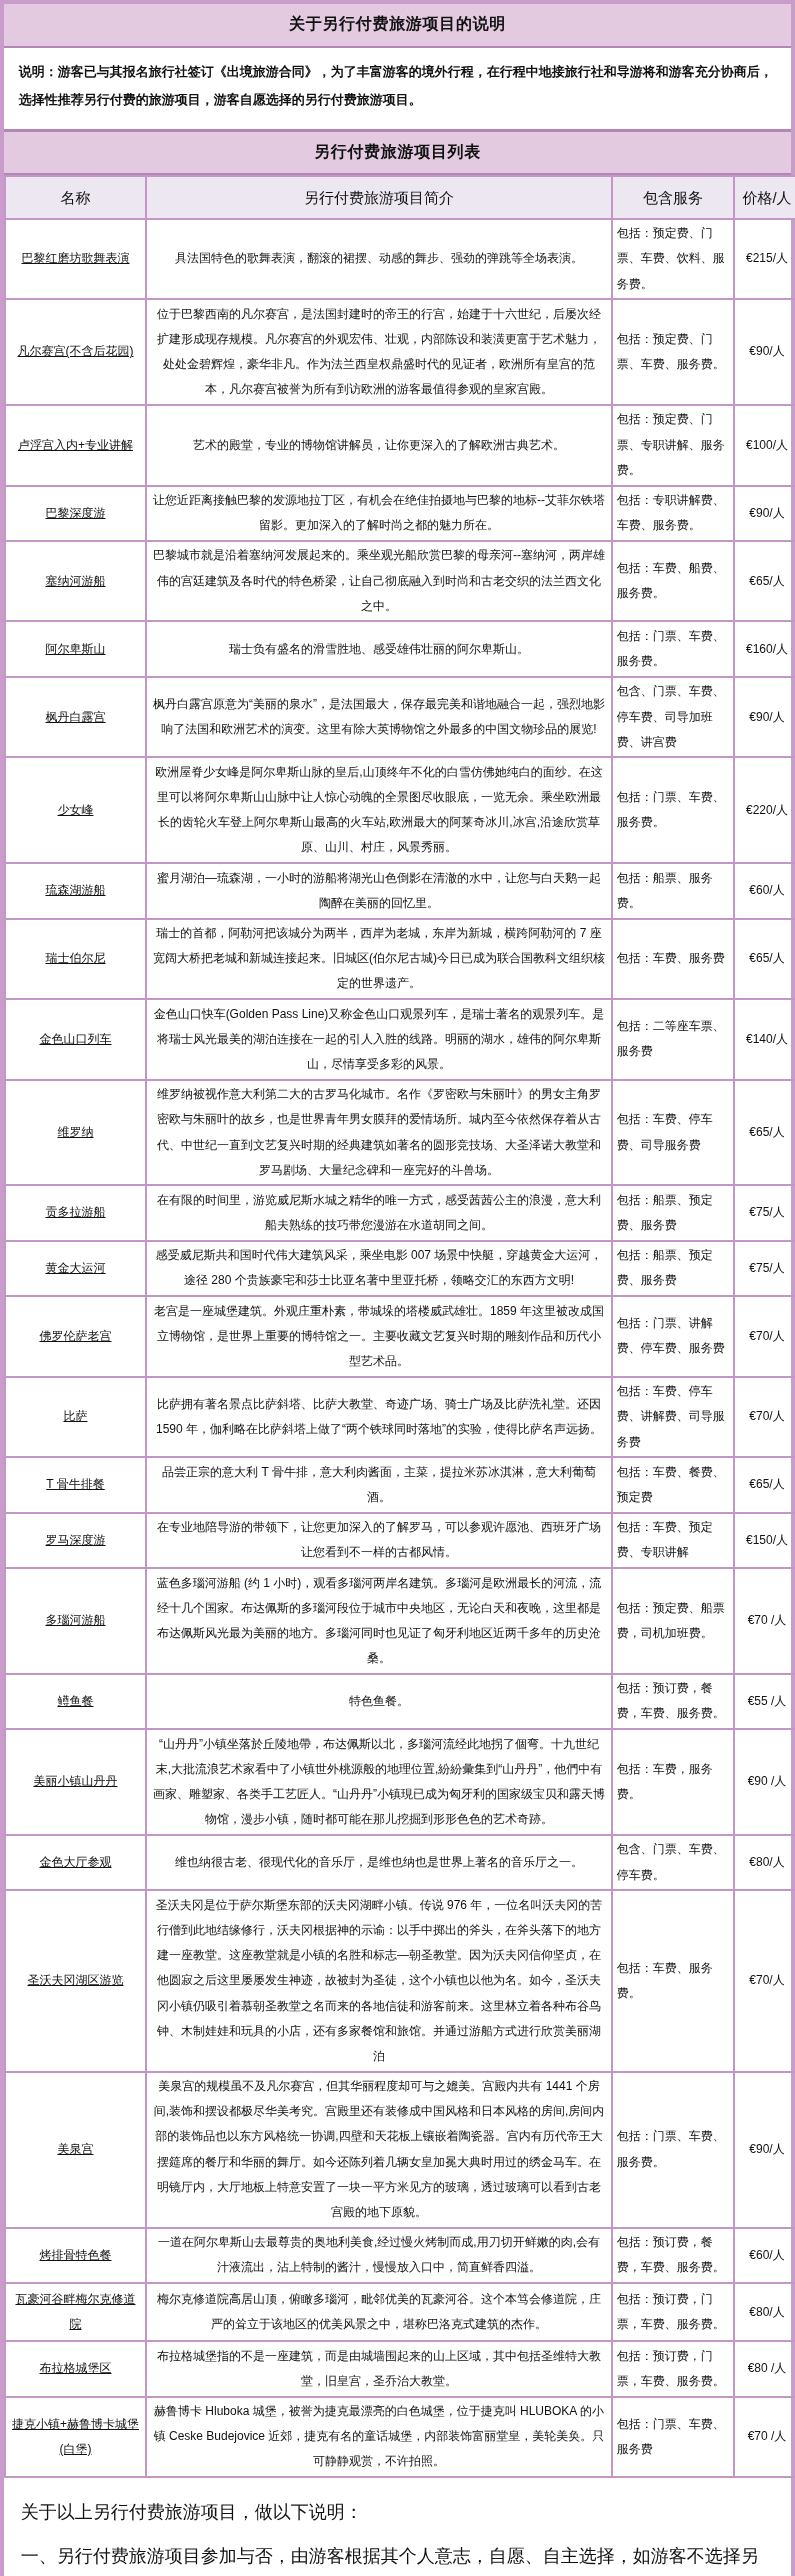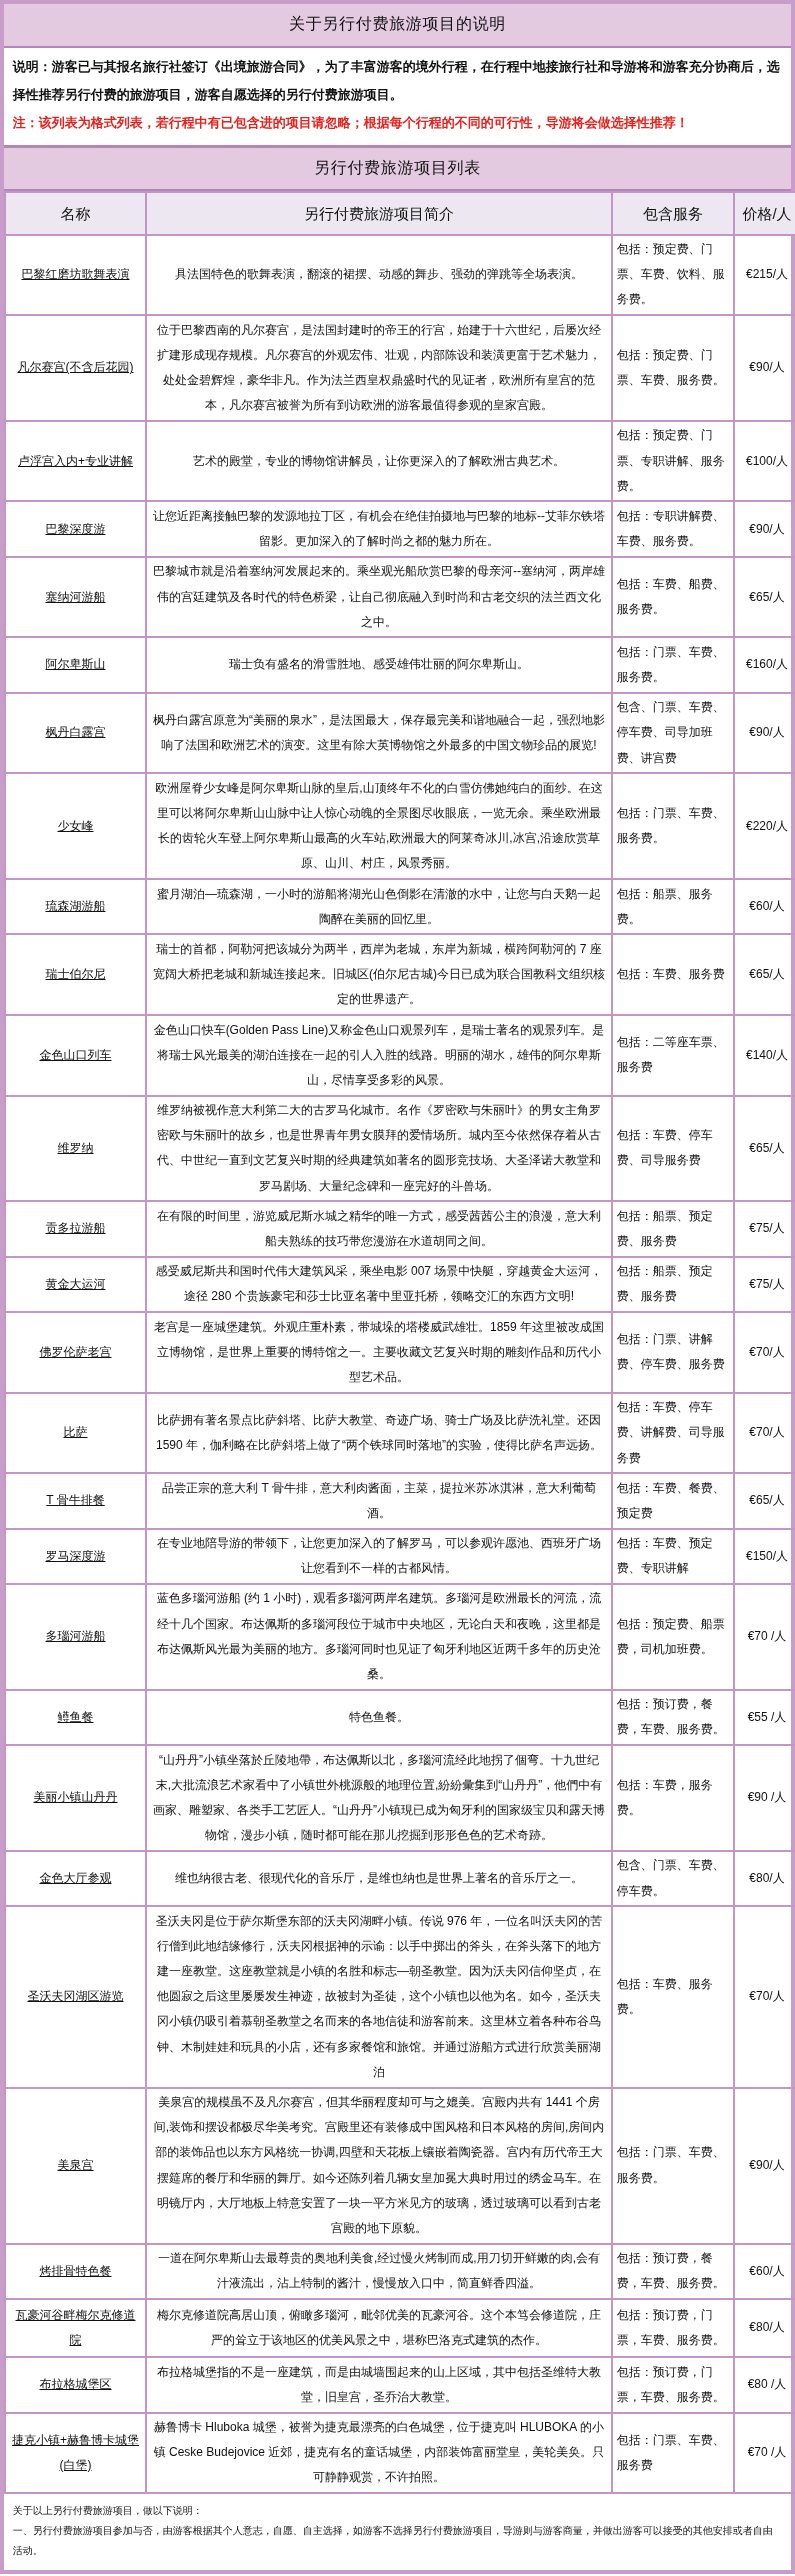--- a/index.html
+++ b/index.html
@@ -1,53 +1,52 @@
 <!DOCTYPE html>
 <html lang="zh" style="font-size:11.8px"><head>
 <meta charset="utf-8">
 <style>
   html,body{margin:0;padding:0;background:#fff;}
   body{font-family:"Liberation Sans","DejaVu Sans",sans-serif;color:#111;}
   .page{width:795px;box-sizing:border-box;border:4.4px solid #c99dca;background:#fff;}
   
   .bar{background:#e3cae1;border-bottom:2.2px solid #b286b5;text-align:center;
-       font-weight:normal;font-size:16px;padding:10.3px 0;letter-spacing:0.7px;}
+       font-weight:bold;font-size:16px;padding:10.3px 0;letter-spacing:0.7px;}
   .bar.second{border-top:0.7px solid #b286b5;}
   
   .intro-box{background:#fff;border-bottom:2.2px solid #b286b5;padding:5.9px 8.8px 7.4px 8.8px;}
-  .intro-box p{margin:0;font-size:13px;line-height:2.15;}
+  .intro-box p{margin:6px;font-size:13px;line-height:2.15;font-family:Liberation Mono, monospace;}
   .intro-main{font-weight:bold;color:#111;}
   .intro-note{font-weight:bold;color:#e8211d;}
   
   table.projects{border-collapse:collapse;width:100%;table-layout:fixed;}
   table.projects th, table.projects td{
       border:2.2px solid #c495c7;box-sizing:border-box;
       font-size:12px;line-height:2.1;vertical-align:middle;
       word-break:break-all;overflow-wrap:break-word;}
   table.projects th{background:#ece7f0;font-weight:normal;font-size:15px;padding:4.4px 2.9px;}
   td.c-name{text-align:center;padding:2.9px 4.4px;font-size:12.5px;text-decoration:underline;}
   td.c-intro{text-align:center;padding:1.5px 5.9px;}
   td.c-serv{text-align:left;padding:1.5px 3.7px;font-size:11.4px;border-radius:7px;}
   td.c-price{text-align:center;padding:1.5px 1.5px;}
   col.w-name{width:141px;} col.w-intro{width:466px;}
   col.w-serv{width:122px;} col.w-price{width:66px;}
   
   .notes{padding:7.4px 8.8px 8.8px 8.8px;background:#fff;}
-  .notes p{margin:0;font-size:10px;line-height:2.0;font-weight:normal;color:#111;}
+  .notes p{margin:8px;font-size:18px;line-height:2.0;font-weight:normal;color:#111;}
 </style>
 </head>
 <body>
 
 <div class="page">
 
   <div class="bar">关于另行付费旅游项目的说明</div>
 
   <div class="intro-box">
     <p class="intro-main">说明：游客已与其报名旅行社签订《出境旅游合同》，为了丰富游客的境外行程，在行程中地接旅行社和导游将和游客充分协商后，选择性推荐另行付费的旅游项目，游客自愿选择的另行付费旅游项目。</p>
-    <p class="intro-note">注：该列表为格式列表，若行程中有已包含进的项目请忽略；根据每个行程的不同的可行性，导游将会做选择性推荐！</p>
   </div>
 
   <div class="bar second">另行付费旅游项目列表</div>
 
   <table class="projects">
     <colgroup>
       <col class="w-name">
         <col class="w-intro">
         <col class="w-serv">
         <col class="w-price">

